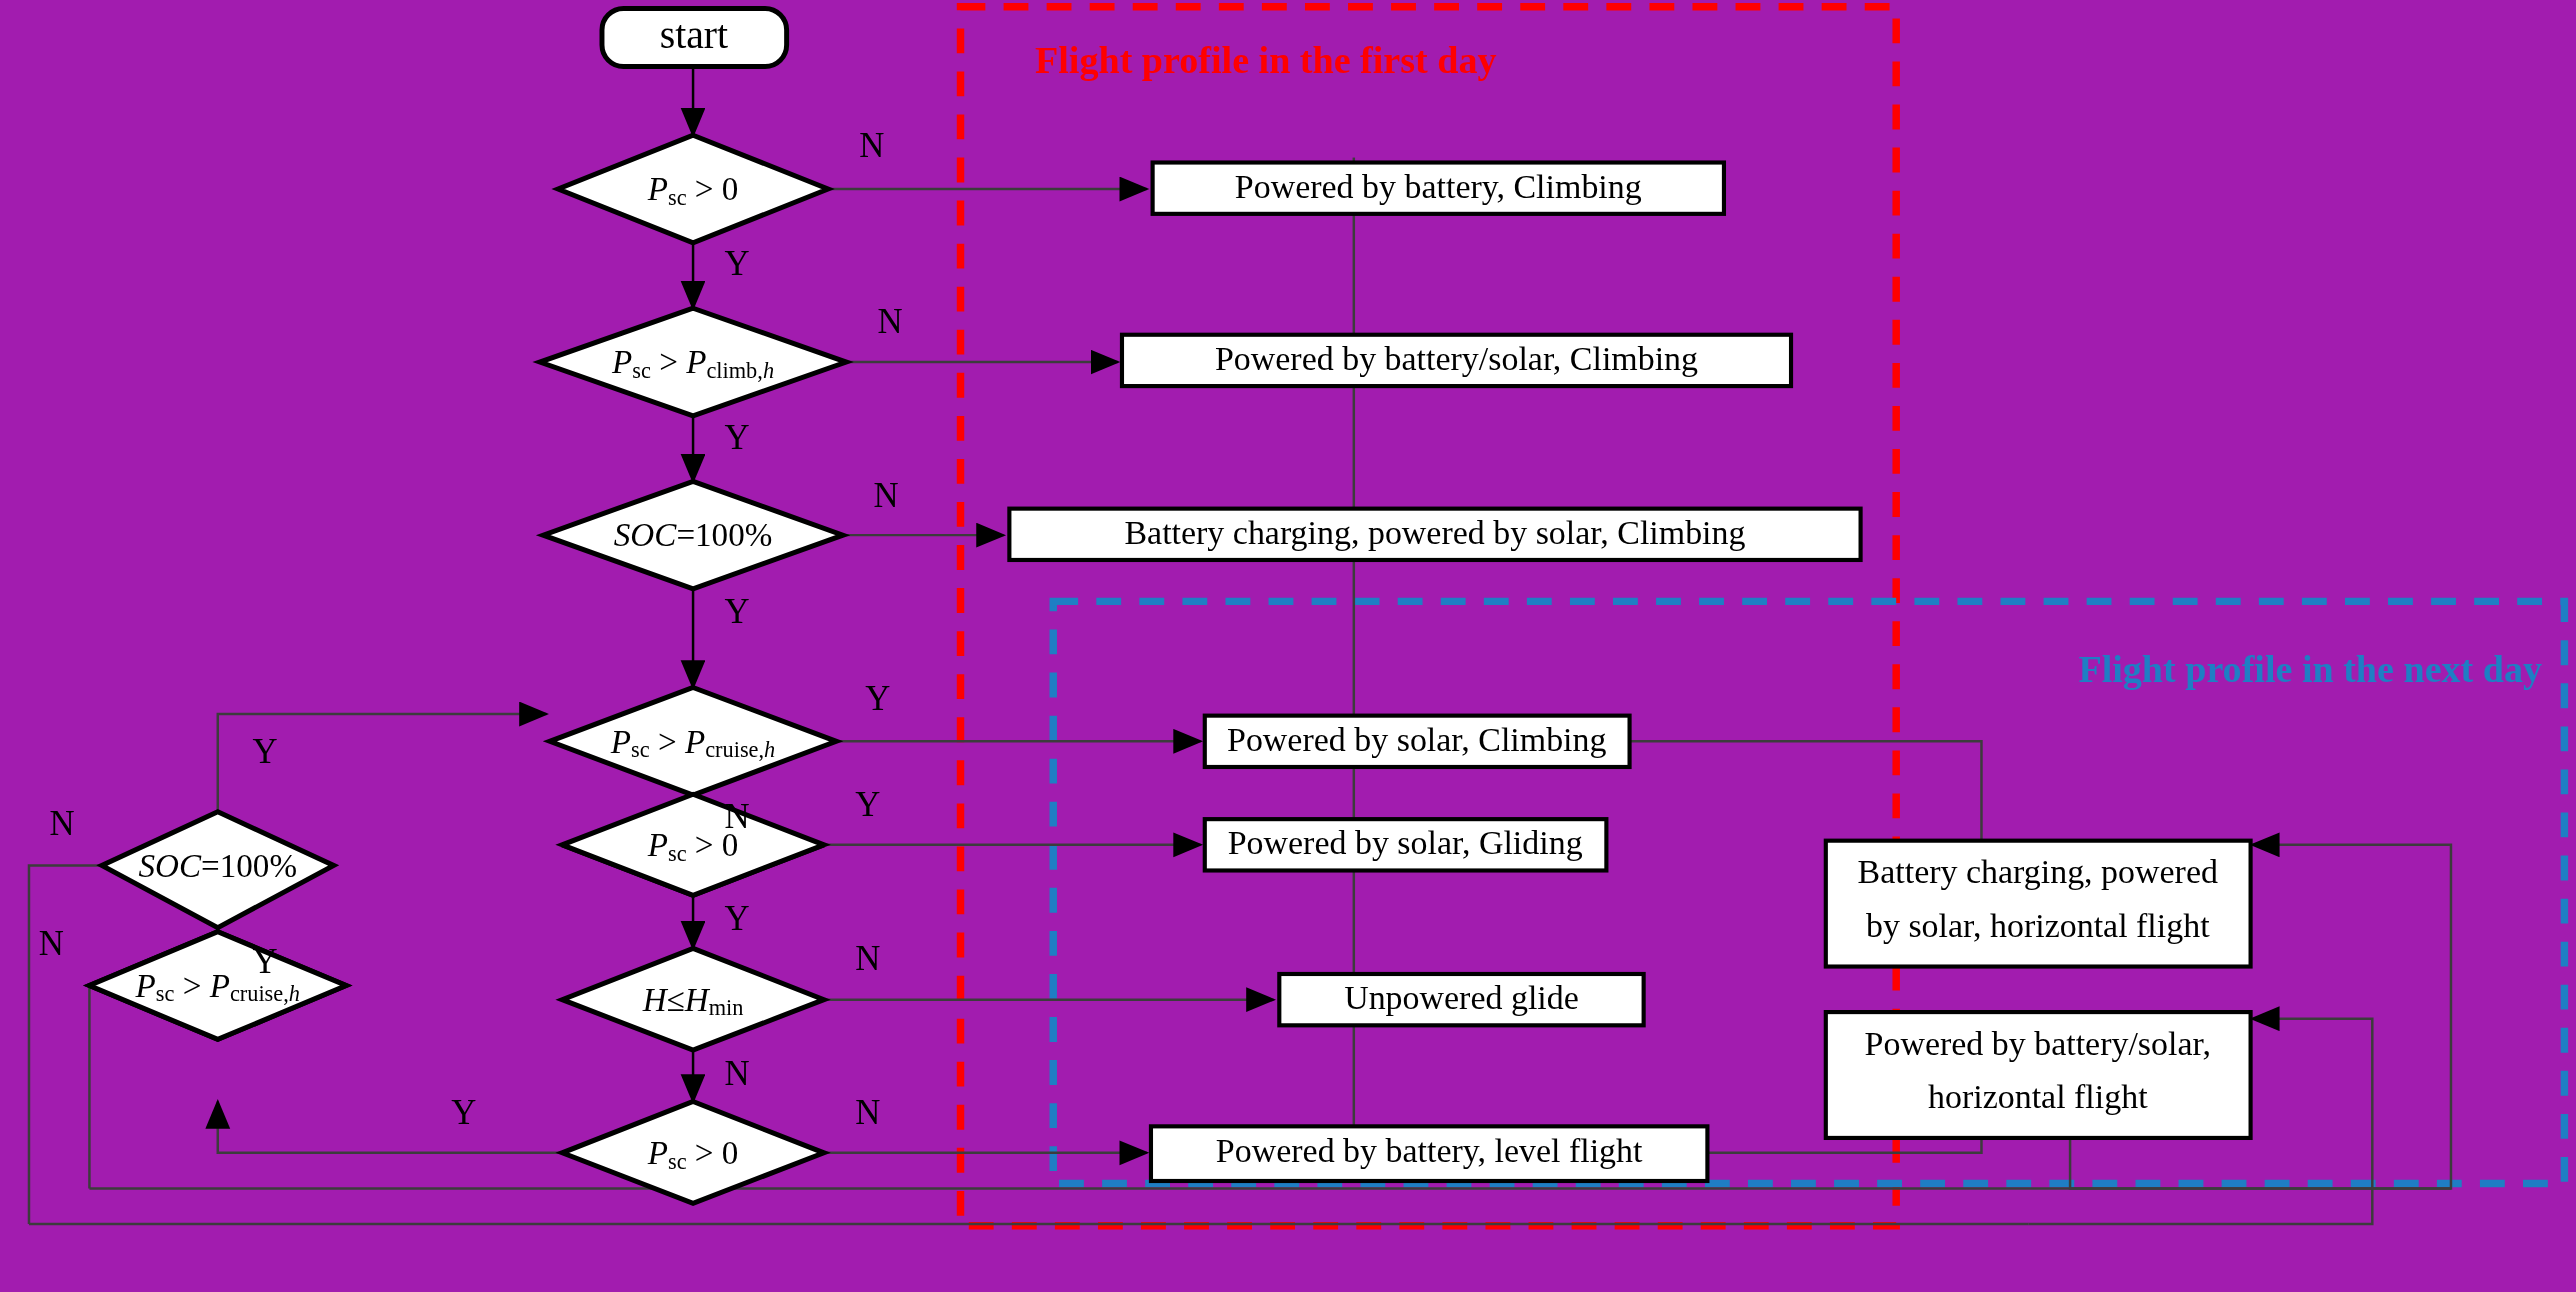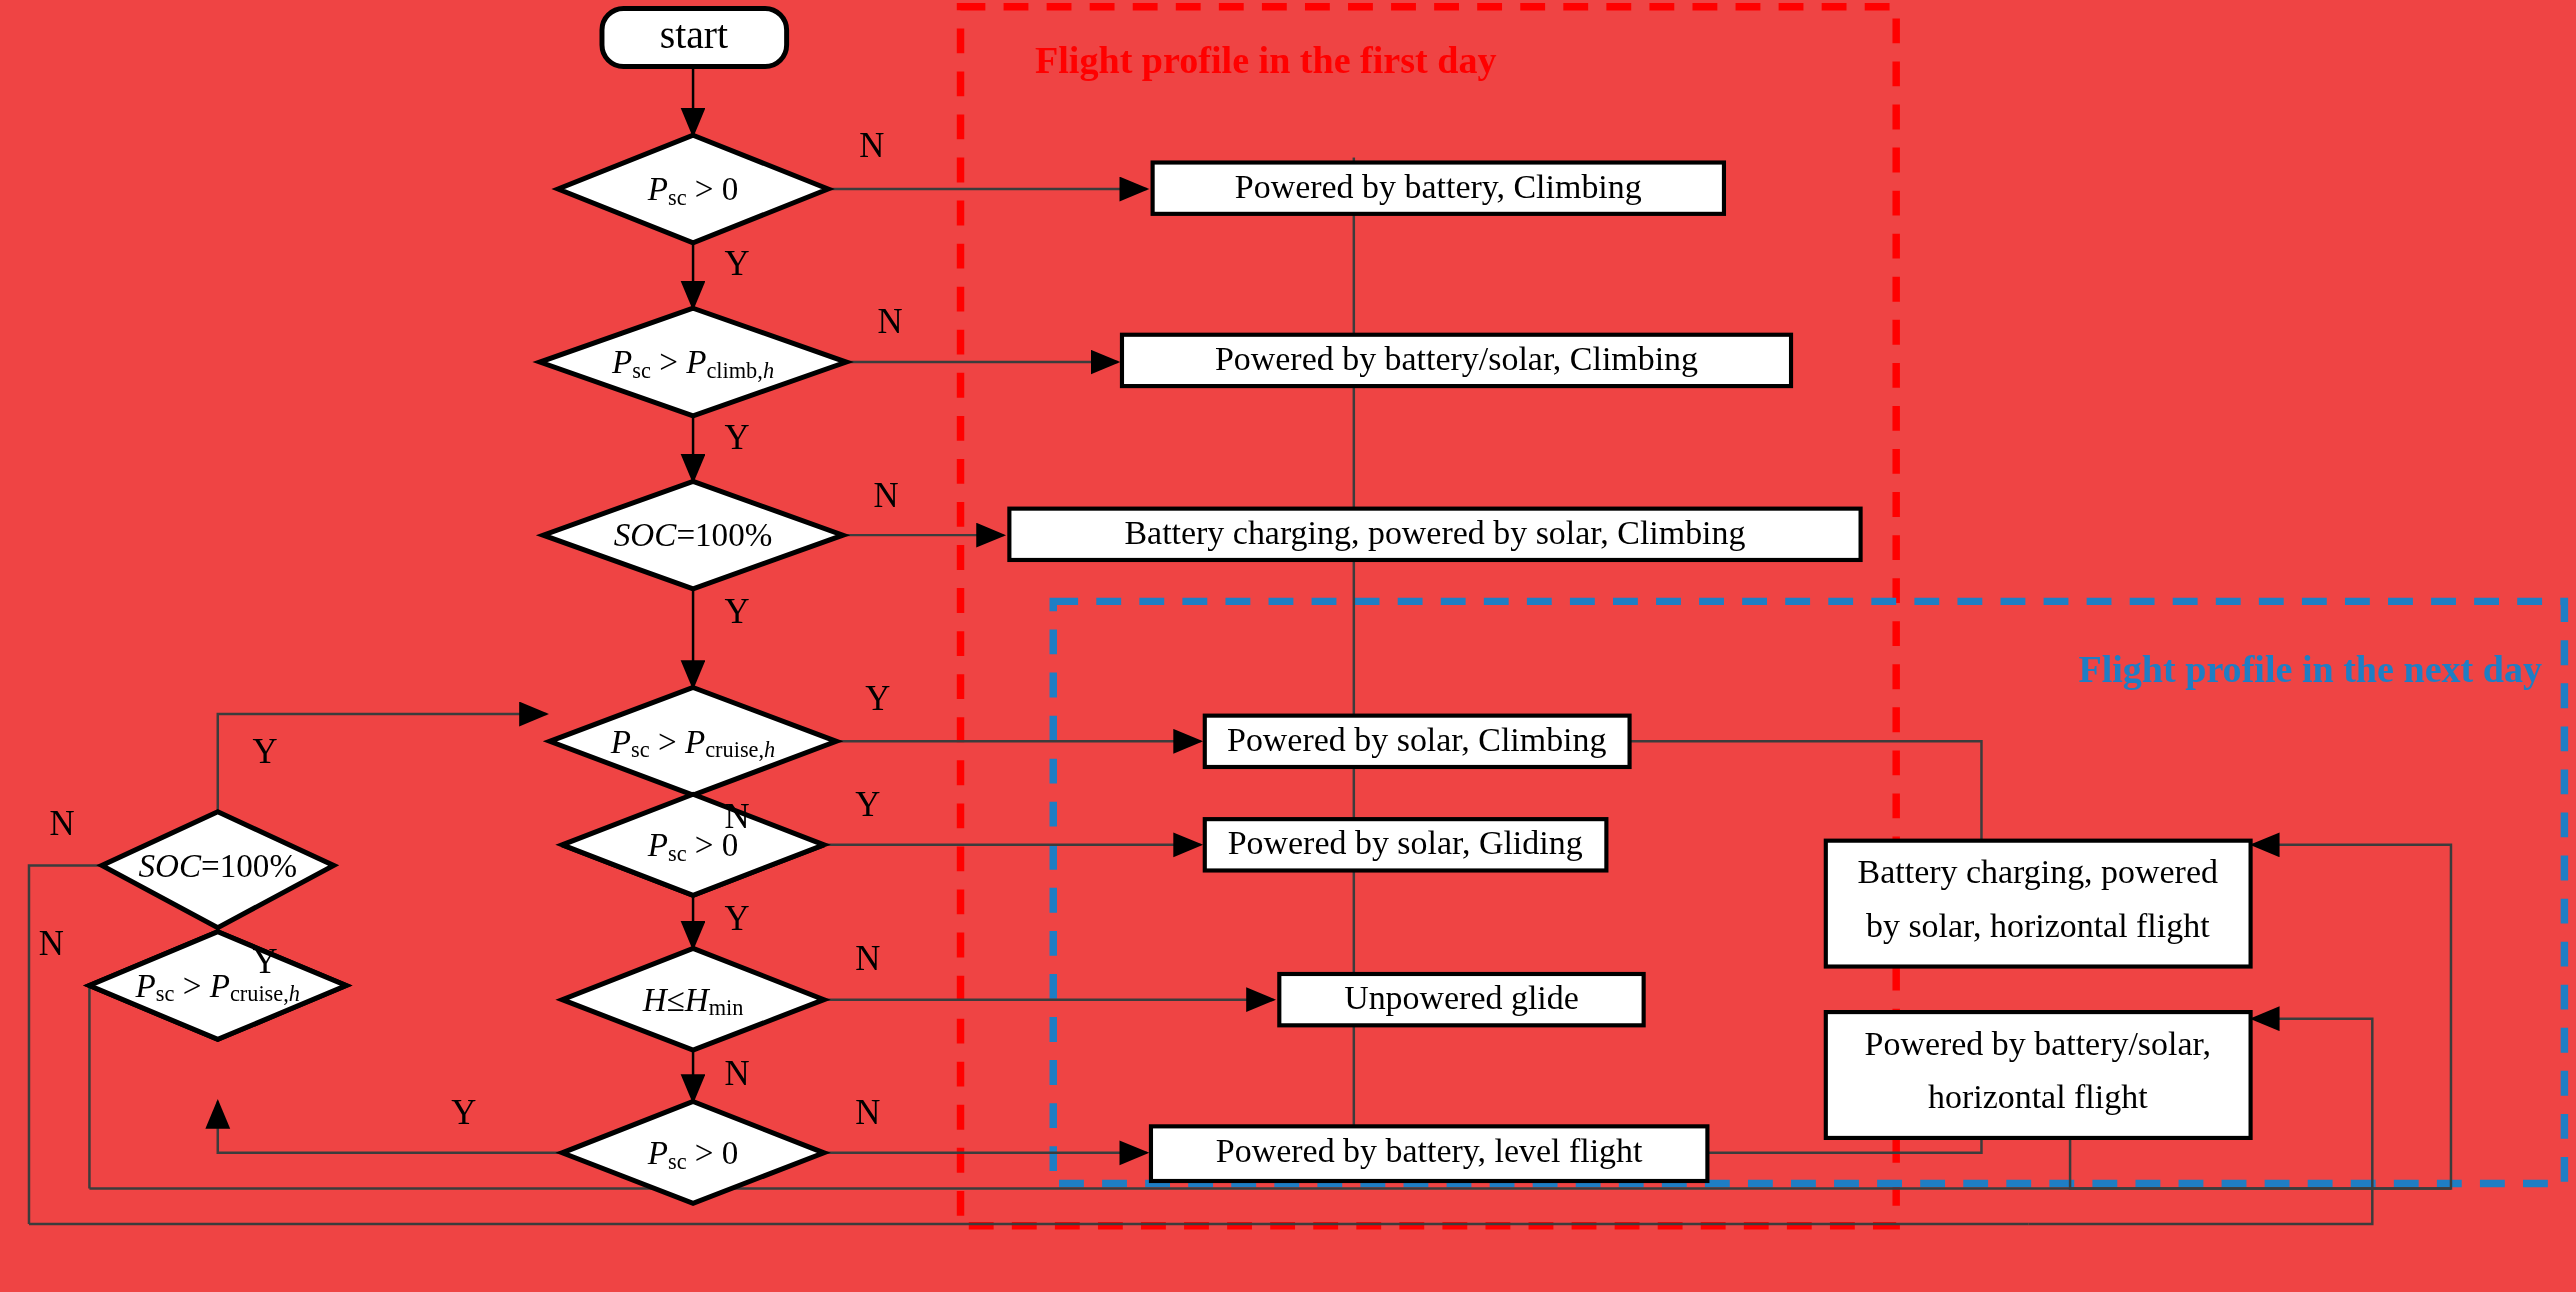--- a/index.html
+++ b/index.html
@@ -7,21 +7,21 @@
     padding: 0;
     background: #ffffff;
   }
   body {
     font-family: "Liberation Serif", "DejaVu Serif", serif;
   }
   #stage {
     position: relative;
     width: 2576px;
     height: 1293px;
-    background: #ef4444;
+    background: #a21caf;
     overflow: hidden;
   }
   svg#flow {
     position: absolute;
     left: 0; top: 0;
     width: 2576px;
     height: 1293px;
   }
   .node-box {
     fill: #ffffff;

